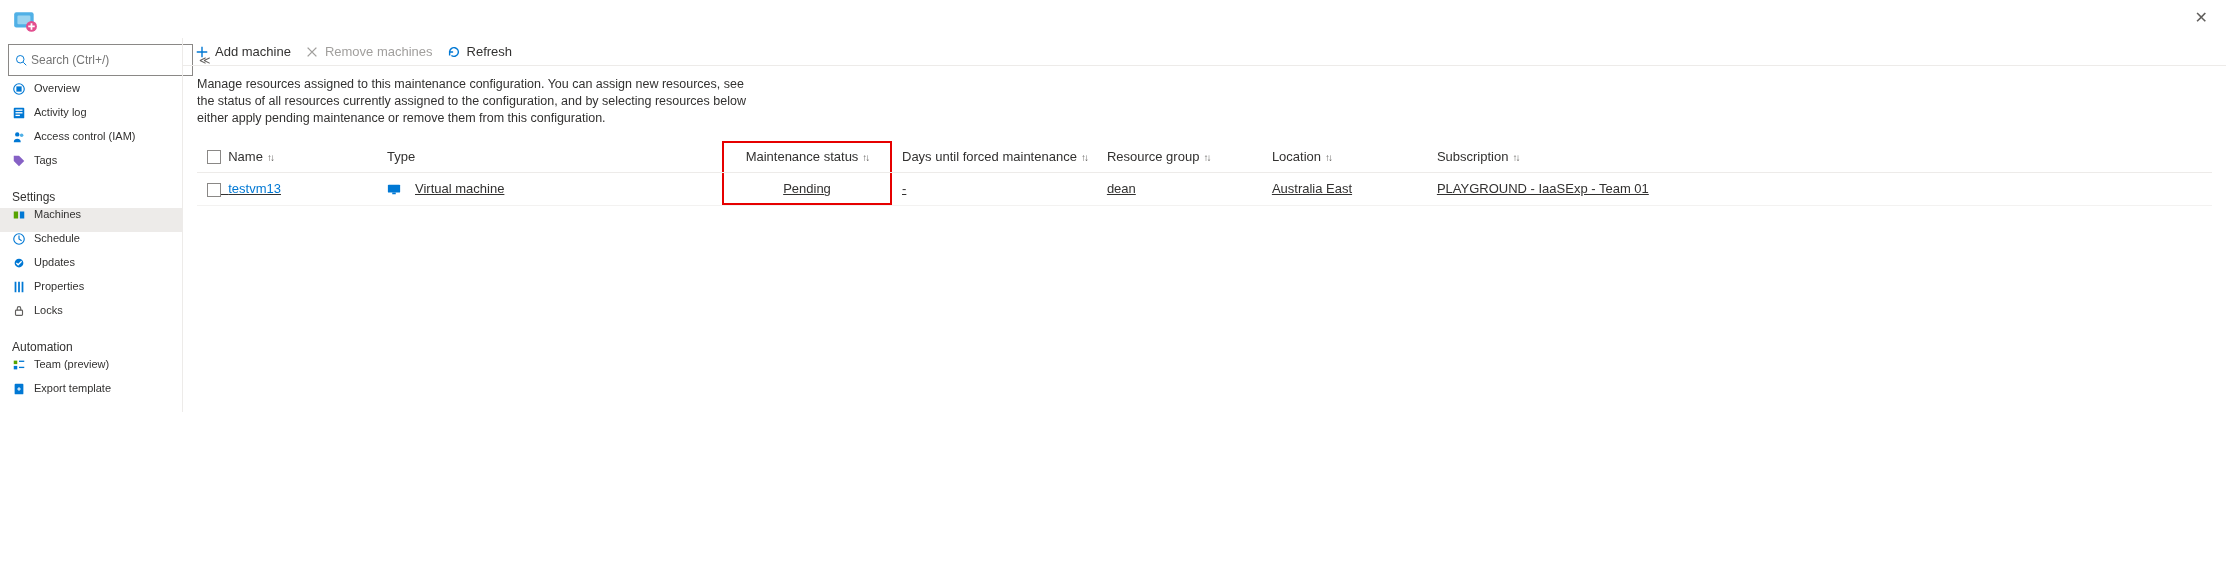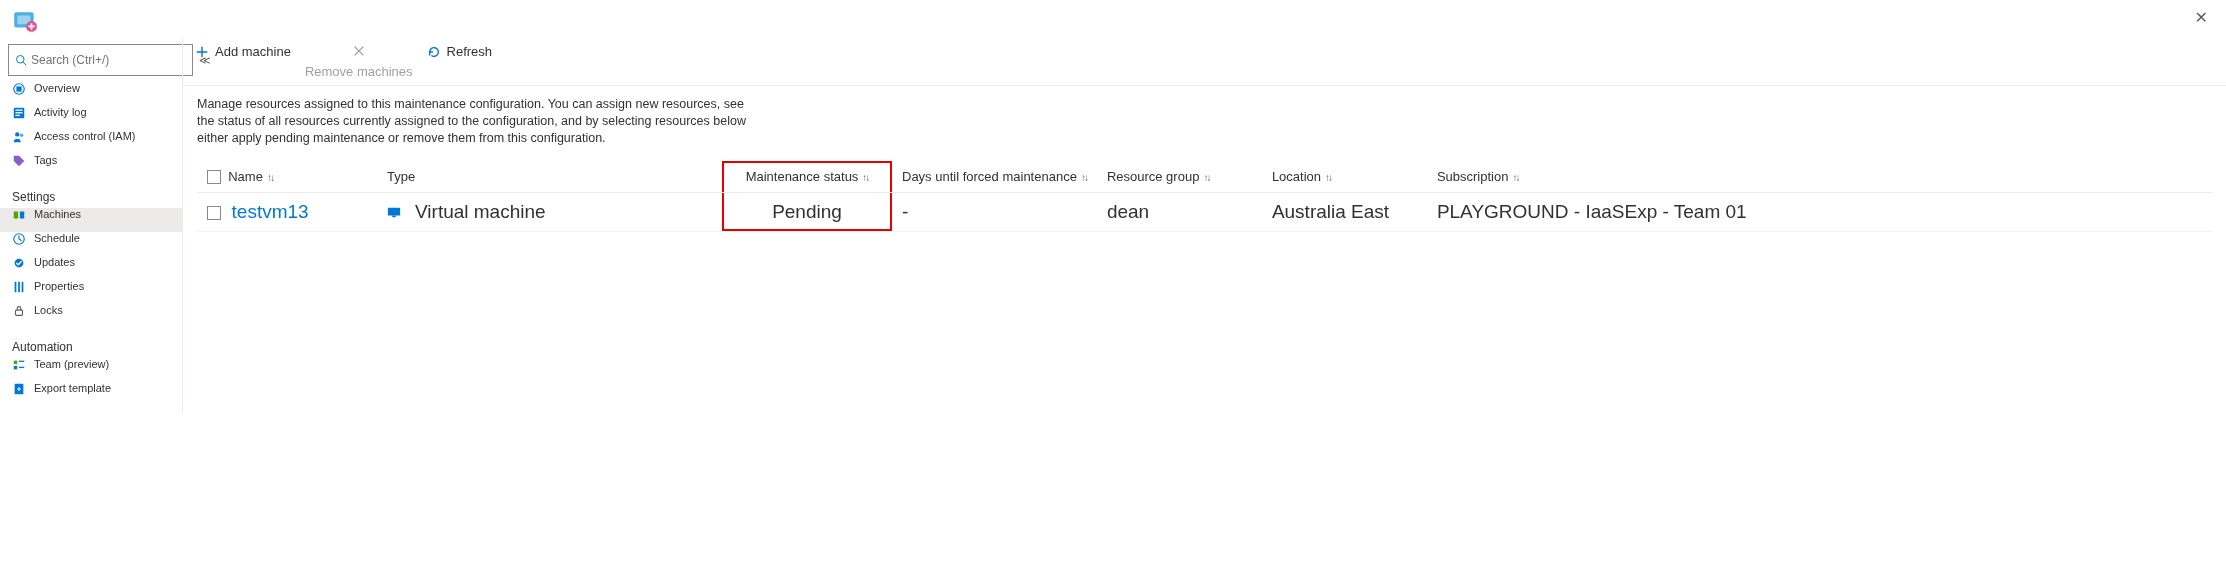--- a/index.html
+++ b/index.html
@@ -20,27 +20,27 @@
   .search-box { display: flex; align-items: center; border: 1px solid #8a8886; height: 32px; flex: 1; padding: 0 6px; gap: 4px; }
   .search-box input { border: none; outline: none; font-size: 12px; flex: 1; color: #605e5c; }
   .collapse-caret { color: #605e5c; cursor: pointer; font-size: 11px; }
   .nav-item { display: flex; align-items: flex-start; gap: 8px; height: 24px; padding: 0 12px; cursor: pointer; font-size: 11px; }
   .nav-item.selected { background: #edebe9; }
   .nav-icon { width: 14px; height: 14px; display: inline-flex; align-items: center; justify-content: center; }
   .group-label { font-size: 12px; color: #323130; font-weight: 400; padding: 8px 12px 4px 12px; margin-top: 4px;}
   .main { flex: 1; border-left: 1px solid #edebe9; display: flex; flex-direction: column; }
   .toolbar { display: flex; align-items: flex-start; gap: 14px; padding: 6px 12px; border-bottom: 1px solid #edebe9; }
   .toolbar-btn { display: flex; align-items: center; gap: 6px; font-size: 13px; cursor: pointer; }
-  .toolbar-btn.disabled { color: #a19f9d; cursor: default; flex-direction: column; }
+  .toolbar-btn.disabled { color: #a19f9d; cursor: default; }
   .toolbar-btn .tb-icon { width: 14px; height: 14px; display: inline-block; }
   .content { padding: 10px 14px; }
   .desc { font-size: 12.5px; color: #323130; max-width: 560px; line-height: 1.35; margin-bottom: 14px; }
   .tbl { width: 100%; border-collapse: collapse; }
   .tbl th { text-align: left; font-weight: 400; font-size: 13px; color: #323130; padding: 8px 10px; border-bottom: 1px solid #edebe9; white-space: nowrap;}
-  .tbl td { font-size: 19px; padding: 8px 10px; border-bottom: 1px solid #f3f2f1; }
+  .tbl td { font-size: 13px; padding: 8px 10px; border-bottom: 1px solid #f3f2f1; text-decoration: underline; }
   .sort-arrows { font-size: 10px; color: #605e5c; margin-left: 4px; letter-spacing: -2px;}
   .chk { width: 14px; height: 14px; border: 1px solid #8a8886; display: inline-block; vertical-align: middle;}
   .link { color: #0078d4; cursor: pointer; }
   .type-cell { display: flex; align-items: center; gap: 14px; }
   .vm-icon { width: 14px; height: 14px; }
   .highlight-col { }
   th.highlight-col, td.highlight-col { position: relative; text-align: center; }
   .highlight-box-th { border: 2px solid #e60000; border-bottom: none; position: absolute; inset: 0; pointer-events:none;}
   .highlight-box-td { border: 2px solid #e60000; border-top: none; position: absolute; inset: 0; pointer-events:none;}
   .col-name { width: 180px;}

